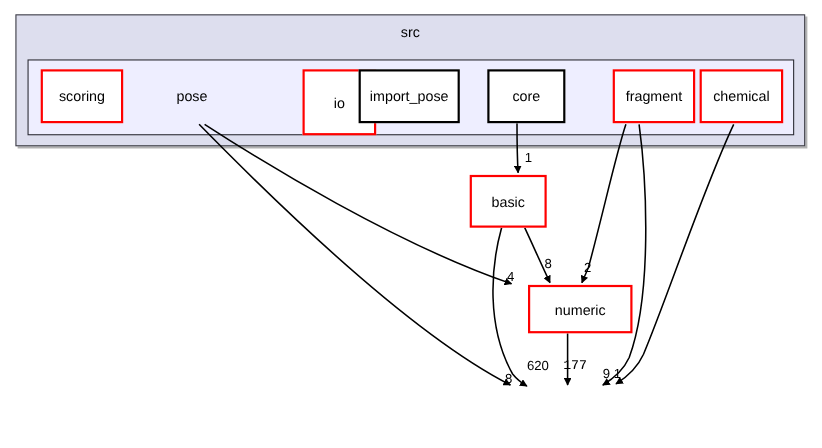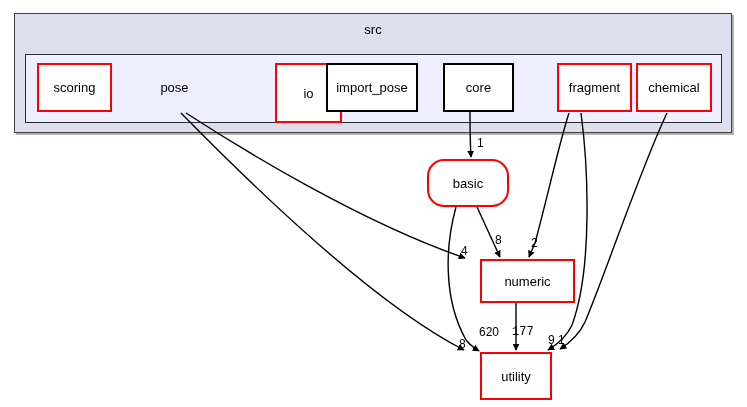--- a/index.html
+++ b/index.html
@@ -137,31 +137,28 @@
   </div>
 
   <div class="node red" style="left:537px; top:63px; width:75px; height:49px;margin-left:20px;">
     <span>fragment</span>
   </div>
 
   <div class="node red" style="left:636px; top:63px; width:76px; height:49px;">
     <span>chemical</span>
   </div>
 
-  <div class="node red" style="left:427px; top:159px; width:82px; height:48px;border-radius:17px;">
+  <div class="node red" style="left:427px; top:159px; width:70px; height:48px;">
     <span>basic</span>
   </div>
 
   <div class="node red" style="left:480px; top:259px; width:95px; height:44px;">
     <span>numeric</span>
   </div>
 
-  <div class="node red" style="left:480px; top:352px; width:72px; height:48px;">
-    <span>utility</span>
-  </div>
 
   <div class="edge-label" style="left:477px; top:137px;">1</div>
   <div class="edge-label" style="left:461px; top:245px;">4</div>
   <div class="edge-label" style="left:495px; top:234px;">8</div>
   <div class="edge-label" style="left:531px; top:237px;">2</div>
   <div class="edge-label" style="left:459px; top:338px;">8</div>
   <div class="edge-label" style="left:479px; top:326px;">620</div>
   <div class="edge-label" style="left:512px; top:326px;font-family:Liberation Mono, monospace;">177</div>
   <div class="edge-label" style="left:548px; top:334px;">9</div>
   <div class="edge-label" style="left:558px; top:334px;">1</div>

